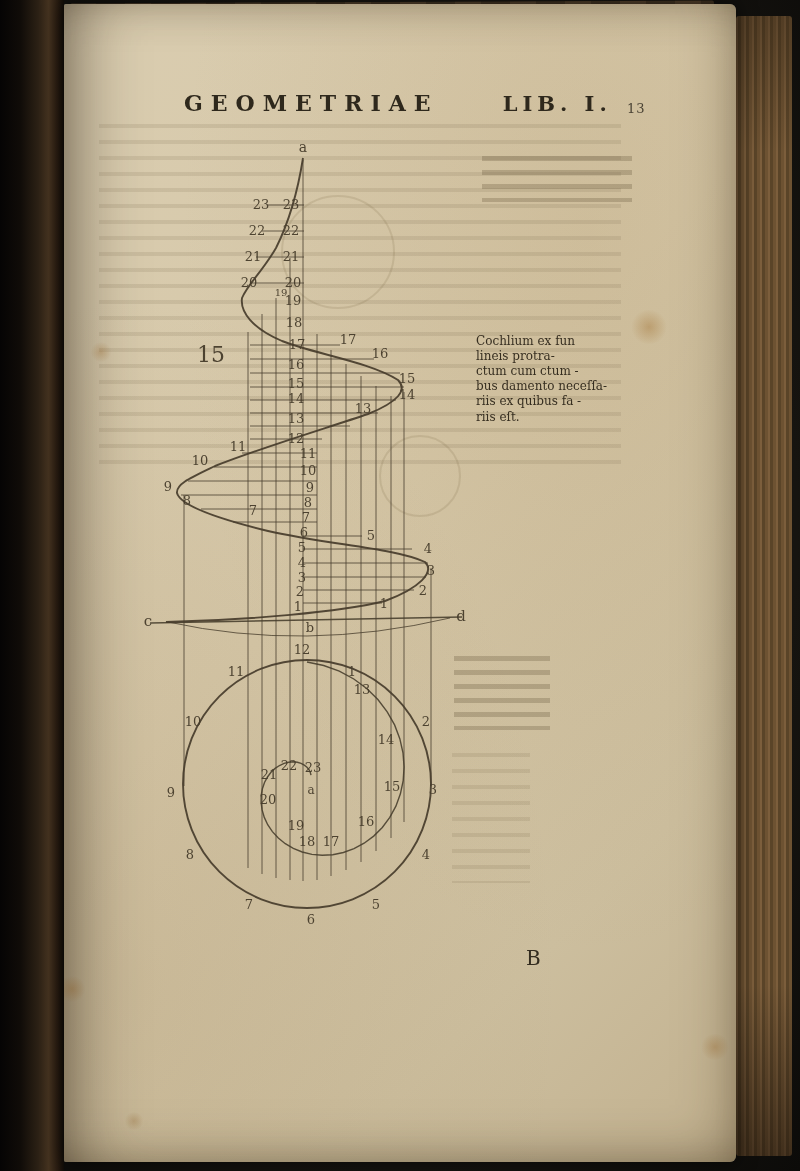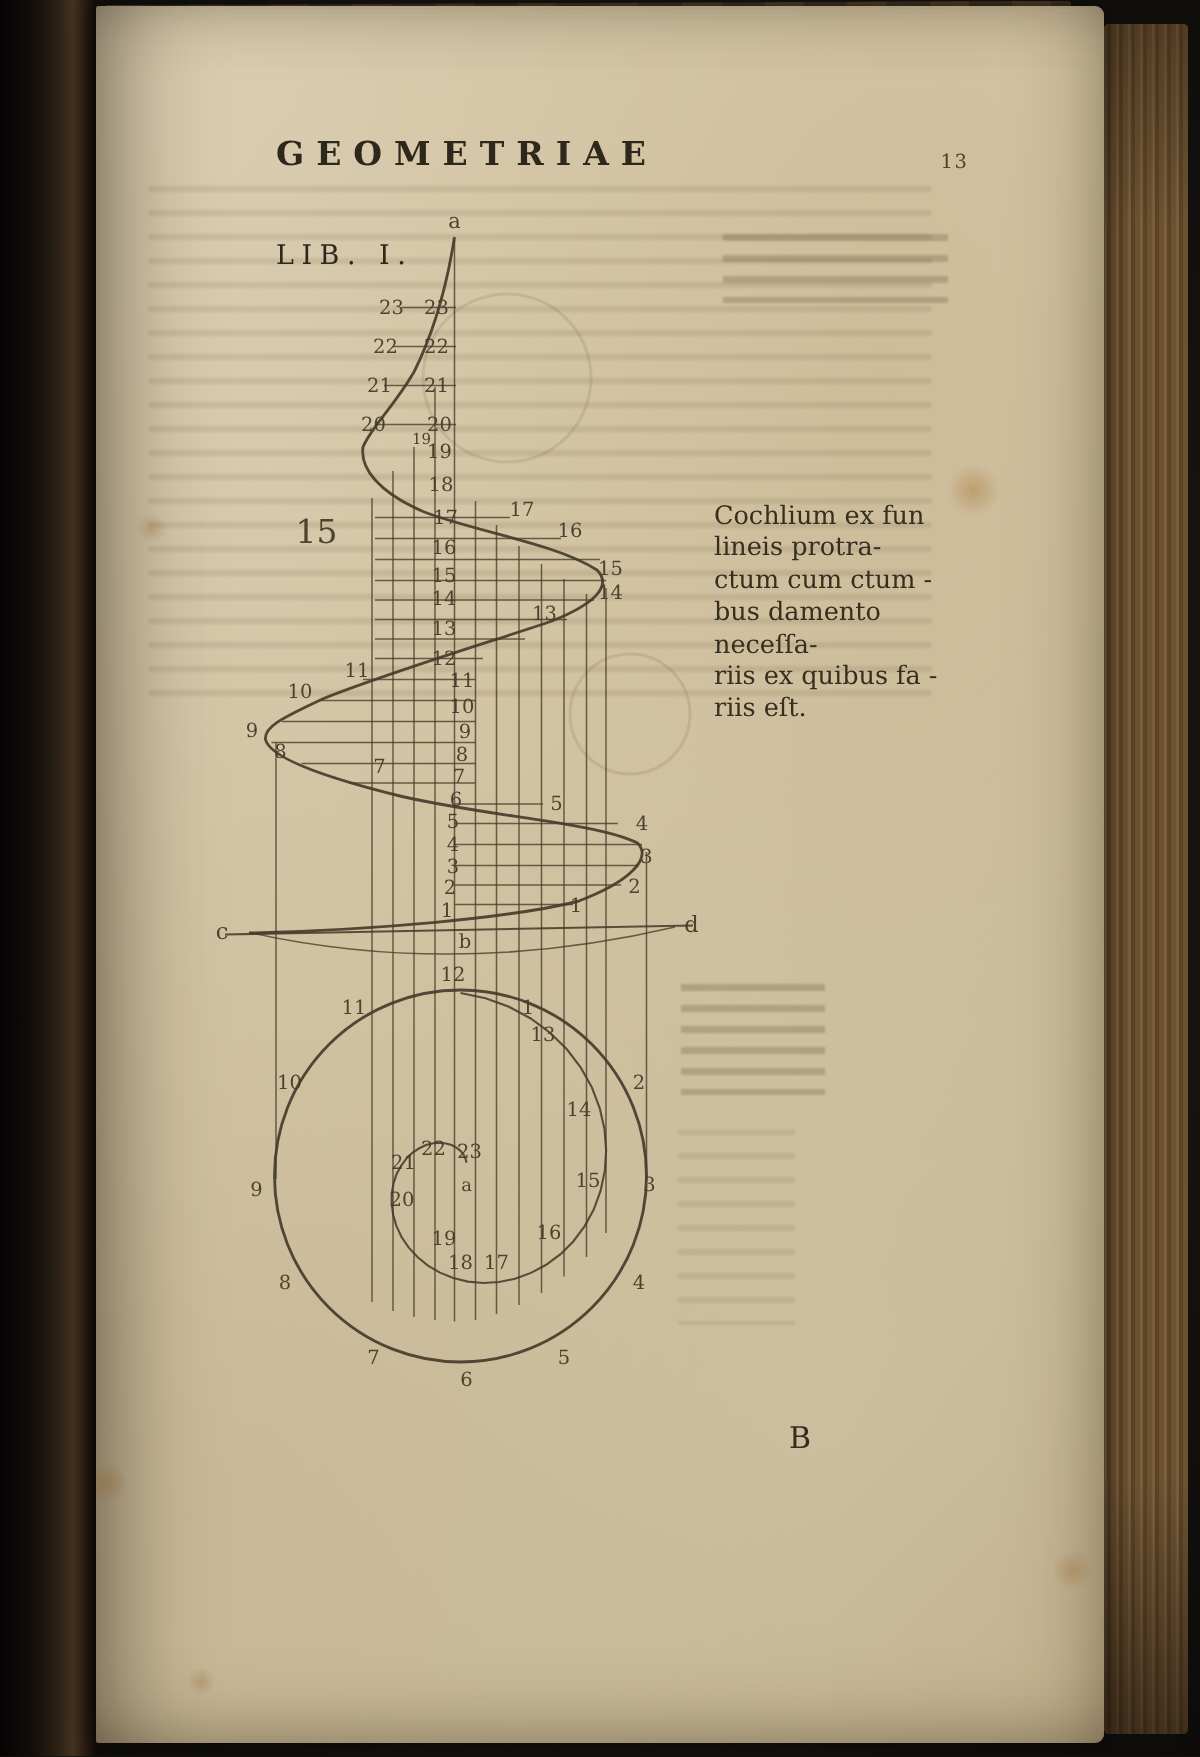--- a/index.html
+++ b/index.html
@@ -53,33 +53,32 @@
     filter:blur(.7px);
   }
   .bleed.strong{
     background:repeating-linear-gradient(180deg, rgba(98,82,55,.28) 0 5px, rgba(0,0,0,0) 5px 14px);
     filter:blur(.6px);
   }
   .fox{position:absolute;border-radius:50%;}
   
   .header{
     position:absolute;left:120px;top:86px;width:470px;
-    display:flex;align-items:baseline;gap:44px;
+    display:flex;align-items:baseline;gap:64px;
     color:#2e281c;
-    flex-direction:column;
   }
   .header .title{font-size:22px;font-weight:600;letter-spacing:8px;}
-  .header .lib{font-size:18px;font-weight:400;letter-spacing:5px;}
+  .header .lib{font-size:21px;font-weight:700;letter-spacing:5px;}
   .pagenum{
     position:absolute;left:563px;top:97px;font-size:13px;color:#4a4234;
     letter-spacing:1px;
   }
   .caption{
     position:absolute;left:412px;top:330px;width:175px;
-    font-size:17px;line-height:1.26;color:#362e20;
+    font-size:12px;line-height:1.26;color:#362e20;
   }
   .sig{
     position:absolute;left:462px;top:942px;font-size:20px;color:#332c1f;
   }
   
   svg.diagram{
     position:absolute;inset:0;width:800px;height:1171px;
     pointer-events:none;
   }
   .dln{stroke:var(--ink,#463c2b);fill:none;}

